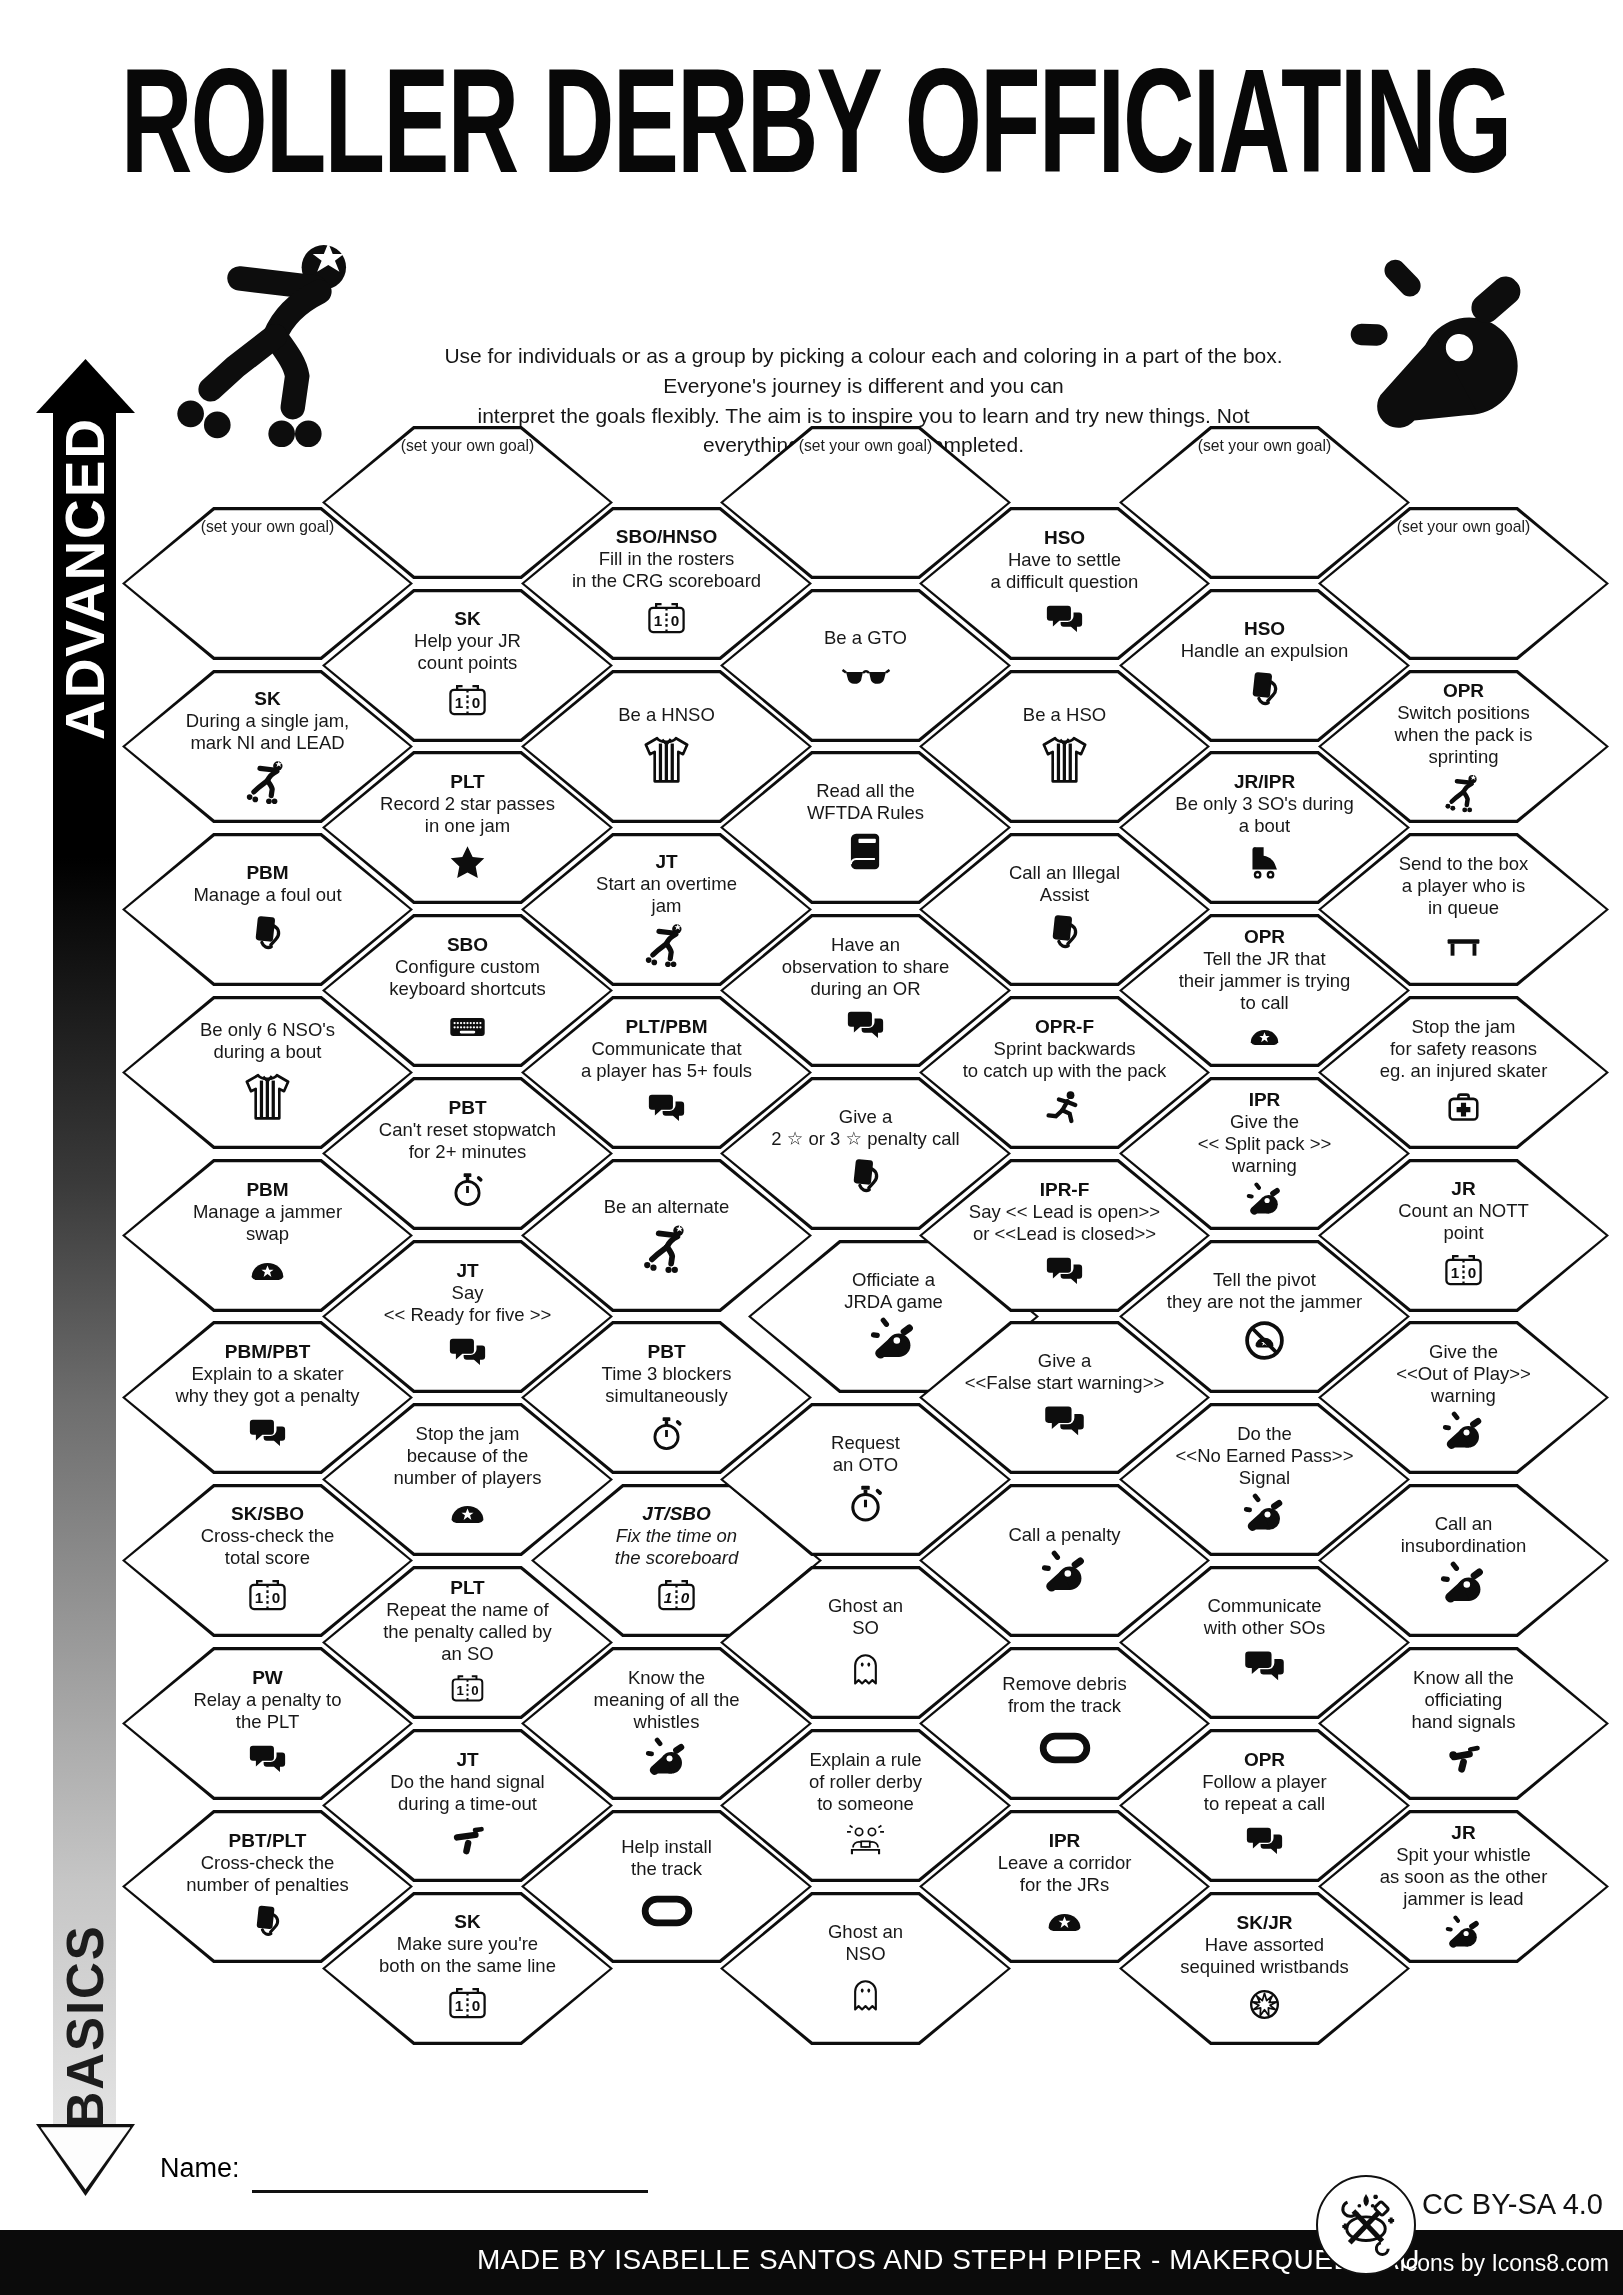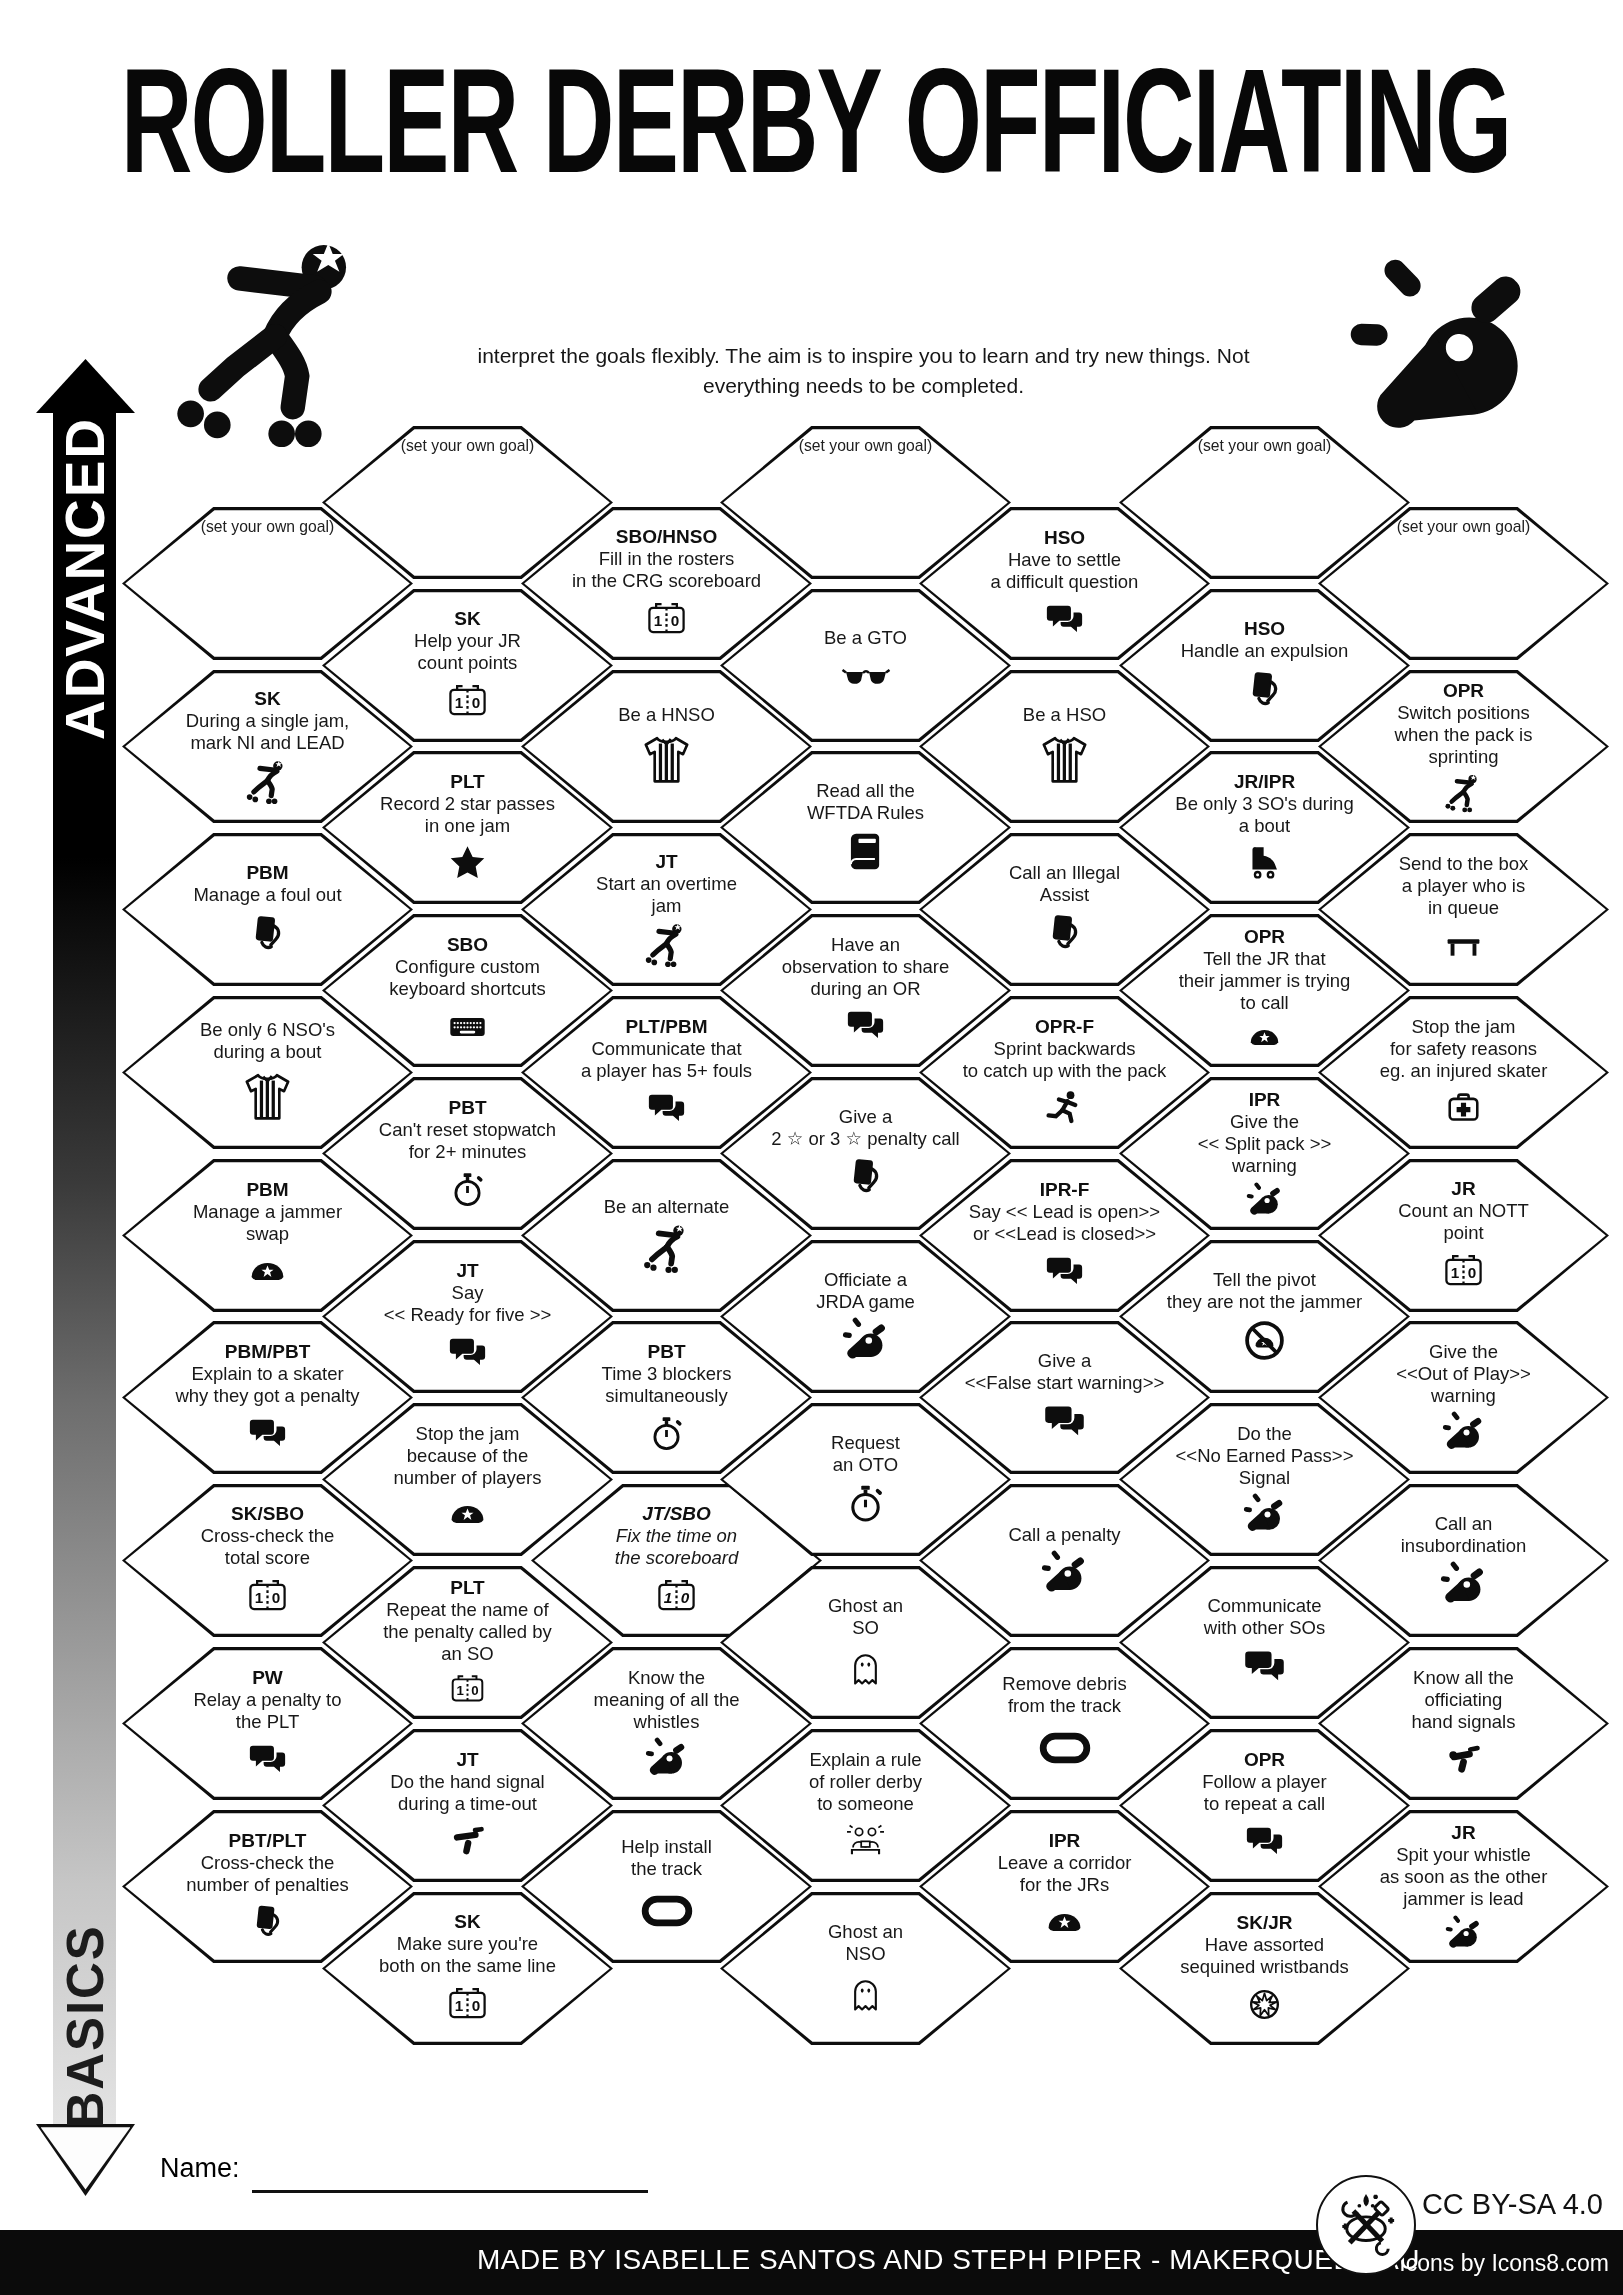--- a/index.html
+++ b/index.html
@@ -55,20 +55,21 @@
 </style>
 </head>
 <body>
 
 <div class="poster">
 
   <div class="title">ROLLER DERBY OFFICIATING</div>
 
 
   <div class="desc">
+    <div>Use for individuals or as a group by picking a colour each and coloring in a part of the box.  Everyone's journey is different and you can</div>
     <div>interpret the goals flexibly.  The aim is to inspire you to learn and try new things. Not everything needs to be completed.</div>
   </div>
 
   <div class="arrow-head-top"></div>
   <div class="arrow-shaft"></div>
   <div class="arrow-head-bottom">
       <div class="in"></div>
     </div>
   <div class="vlabel adv">ADVANCED</div>
   <div class="vlabel bas">BASICS</div>
@@ -639,21 +640,21 @@
             <svg width="47" height="47" viewBox="0 0 100 100">
               <rect x="27" y="12" width="37" height="52" rx="7" fill="#0d0d0d" transform="rotate(6 45 38)"></rect>
               <g fill="none" stroke="#0d0d0d" stroke-width="7" stroke-linecap="round">
                 <path d="M64 32 c11 6 13 19 4 28 l-11 12"></path>
                 <path d="M38 67 c3 9 12 13 20 9"></path>
               </g>
             </svg>
           </div>
         </div>
       </div>
-      <div class="hex" style="left: 720px; top: 1240px;">
+      <div class="hex" style="left: 748px; top: 1240px;">
         <div class="hex-in">
           <div class="hx-line">Officiate a</div>
           <div class="hx-line">JRDA game</div>
           <div class="hx-icon">
             <svg width="47" height="47" viewBox="0 0 100 100">
               <g fill="#0d0d0d">
                 <circle cx="61" cy="60" r="25"></circle>
                 <path d="M45 42 L14 70 a11 11 0 0 0 16 15 L63 85 Z"></path>
                 <rect x="64" y="20" width="28" height="15" rx="7" transform="rotate(-35 78 27)"></rect>
                 <rect x="21" y="6" width="22" height="11" rx="5.5" transform="rotate(52 32 11)"></rect>

